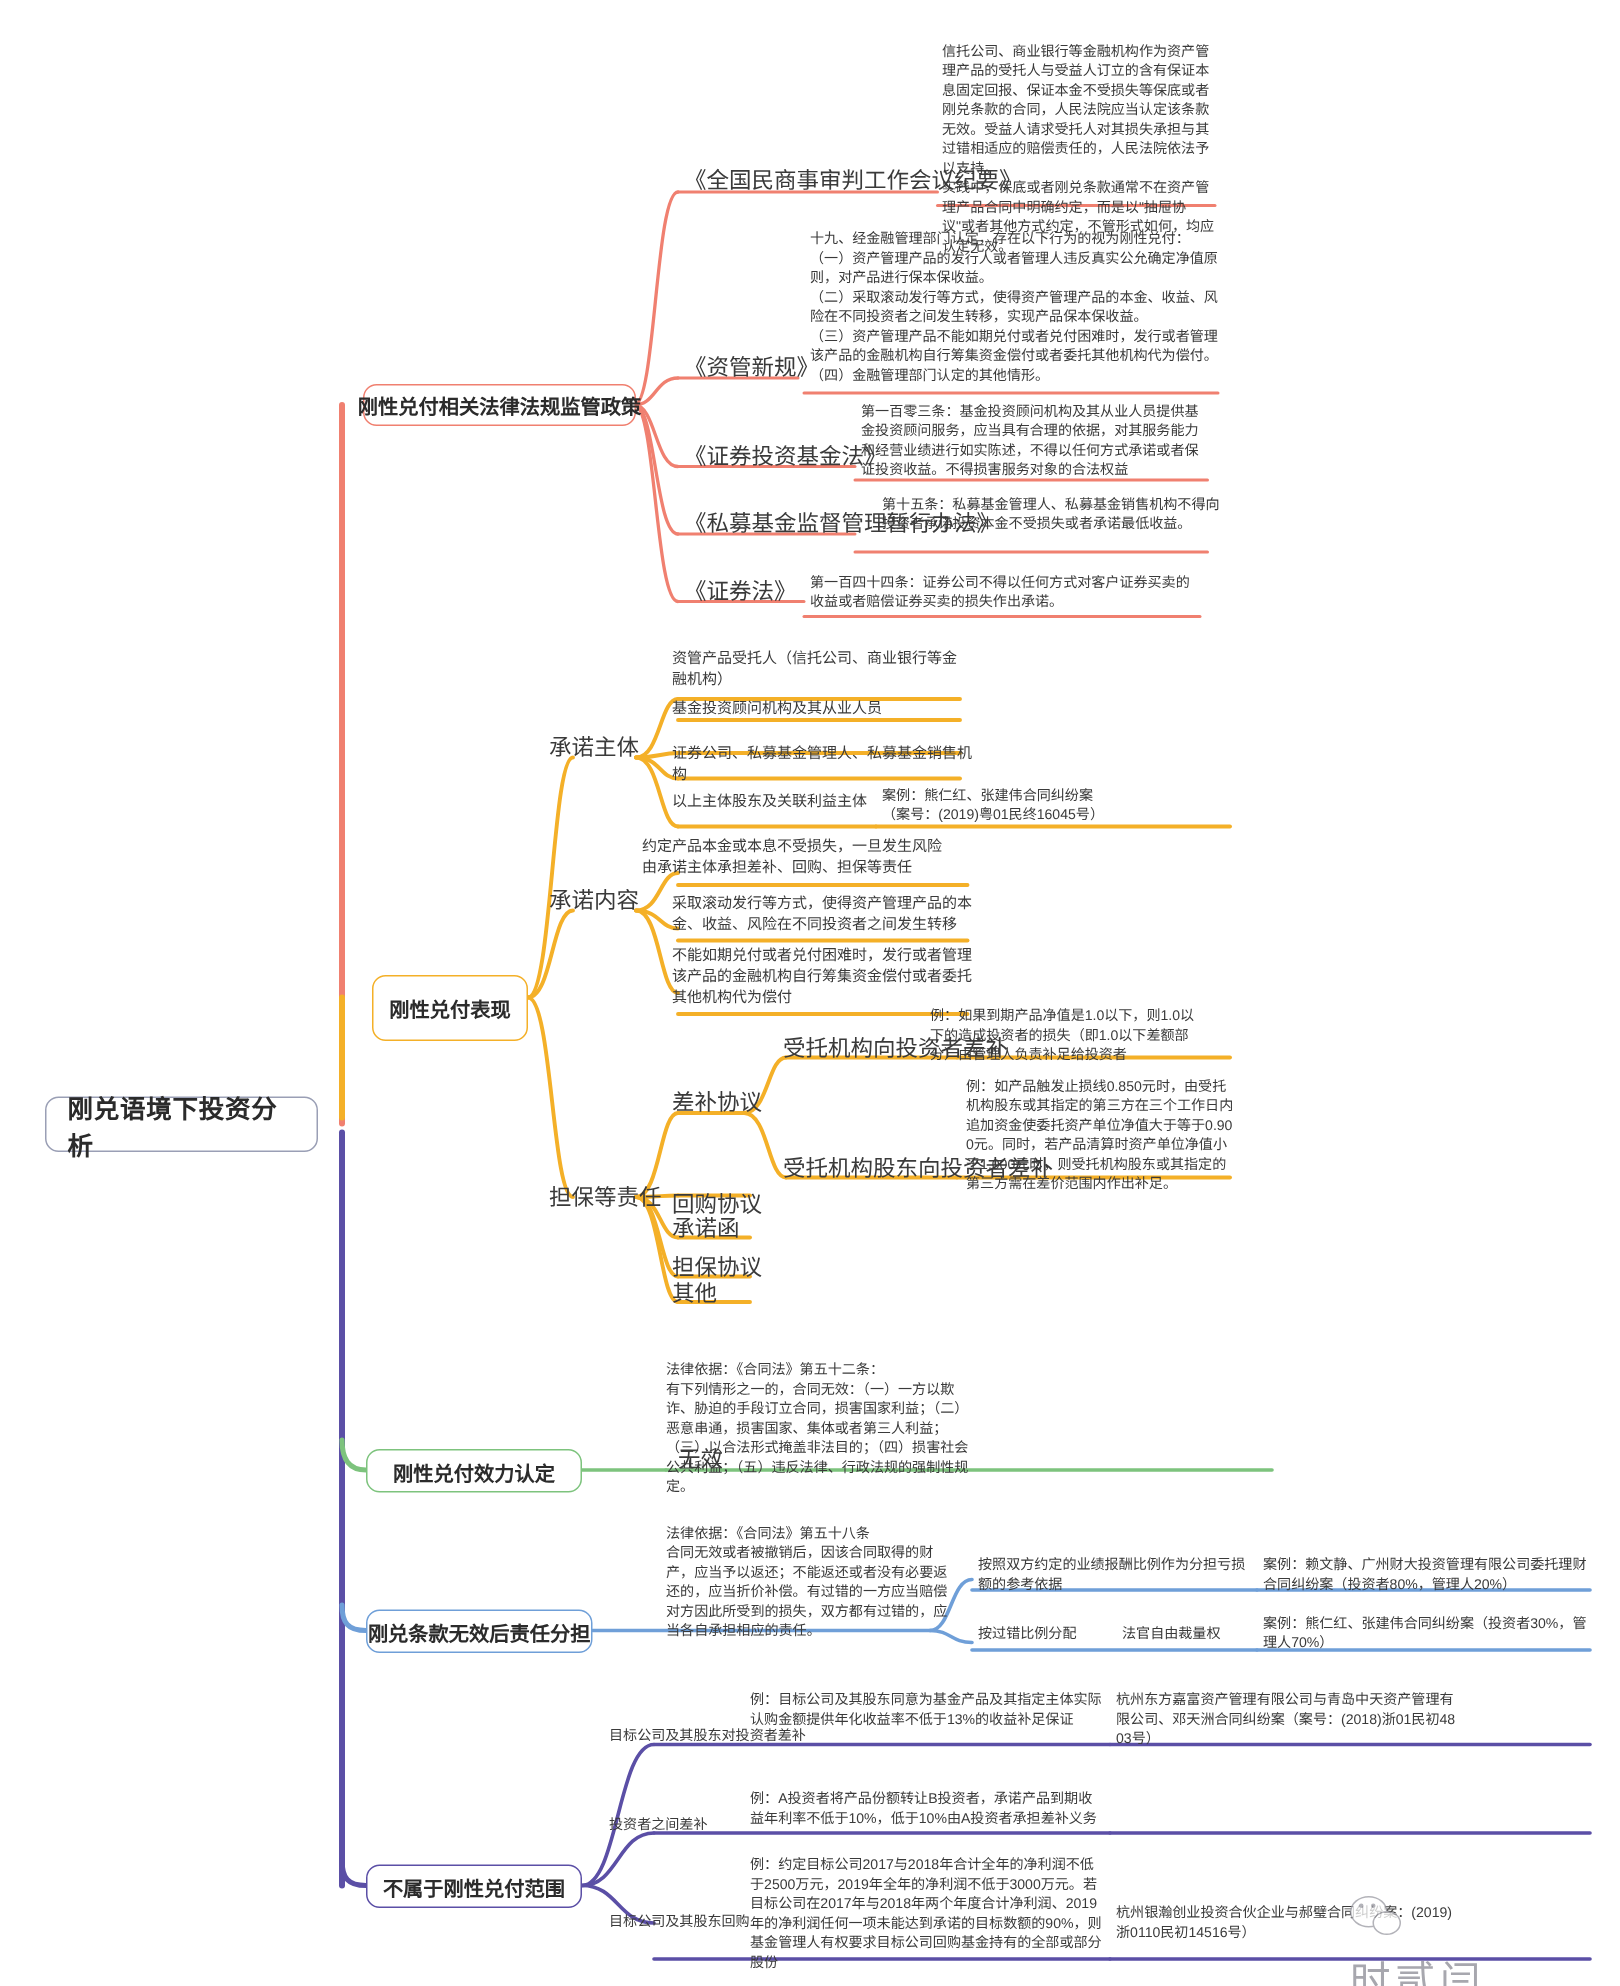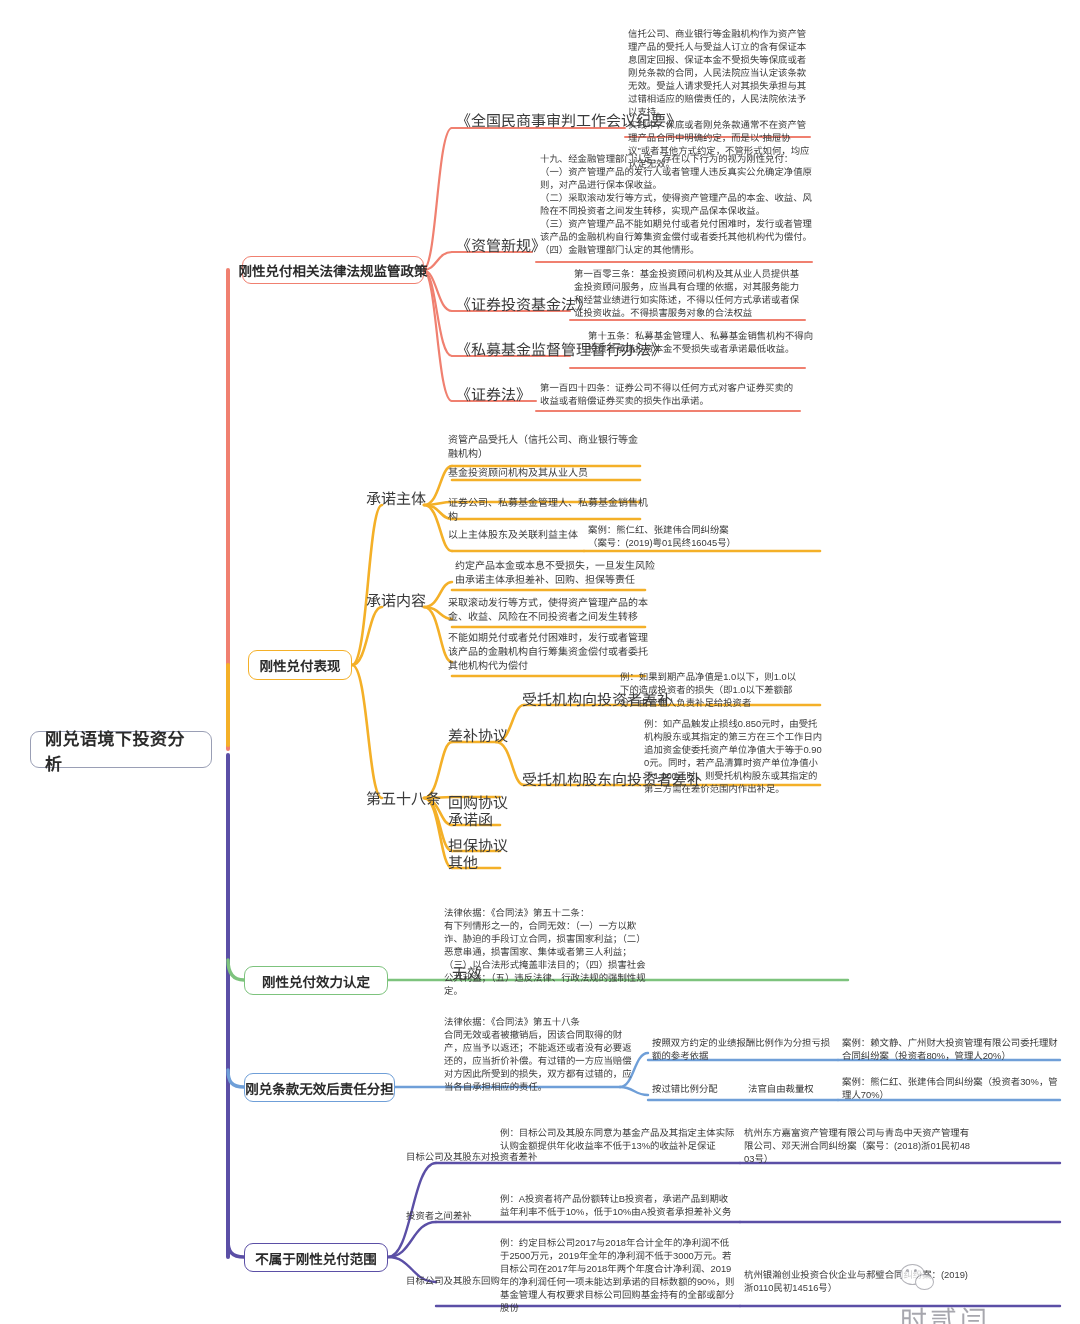--- a/index.html
+++ b/index.html
@@ -205,37 +205,37 @@
 
   <div class="leaf lbl" style="left:456px;top:297px;width:130px;">《证券投资基金法》</div>
   <div class="leaf tiny" style="left:574px;top:267px;width:232px;">第一百零三条：基金投资顾问机构及其从业人员提供基金投资顾问服务，应当具有合理的依据，对其服务能力和经营业绩进行如实陈述，不得以任何方式承诺或者保证投资收益。不得损害服务对象的合法权益</div>
 
   <div class="leaf lbl" style="left:456px;top:342px;width:170px;">《私募基金监督管理暂行办法》</div>
   <div class="leaf tiny" style="left:588px;top:329px;width:232px;">第十五条：私募基金管理人、私募基金销售机构不得向投资者承诺投资本金不受损失或者承诺最低收益。</div>
 
   <div class="leaf lbl" style="left:456px;top:387px;width:90px;">《证券法》</div>
   <div class="leaf tiny" style="left:540px;top:381px;width:262px;">第一百四十四条：证券公司不得以任何方式对客户证券买卖的收益或者赔偿证券买卖的损失作出承诺。</div>
 
-  <div class="branchnode" style="left:248px;top:650px;width:104px;height:30px;border-color:#f4b028;">
+  <div class="branchnode" style="left:248px;top:650px;width:104px;height:44px;border-color:#f4b028;">
     <span>刚性兑付表现</span>
   </div>
 
   <div class="leaf lbl" style="left:366px;top:491px;width:60px;">承诺主体</div>
   <div class="leaf small" style="left:448px;top:433px;width:196px;">资管产品受托人（信托公司、商业银行等金融机构）</div>
   <div class="leaf small" style="left:448px;top:466px;width:200px;">基金投资顾问机构及其从业人员</div>
   <div class="leaf small" style="left:448px;top:496px;width:200px;">证券公司、私募基金管理人、私募基金销售机构</div>
   <div class="leaf small" style="left:448px;top:528px;width:140px;">以上主体股东及关联利益主体</div>
   <div class="leaf tiny" style="left:588px;top:523px;width:150px;">案例：熊仁红、张建伟合同纠纷案（案号：(2019)粤01民终16045号）</div>
 
   <div class="leaf lbl" style="left:366px;top:593px;width:60px;">承诺内容</div>
-  <div class="leaf small" style="left:455px;top:559px;width:200px;">约定产品本金或本息不受损失，一旦发生风险由承诺主体承担差补、回购、担保等责任</div>
+  <div class="leaf small" style="left:428px;top:559px;width:200px;font-family:Liberation Mono, monospace;">约定产品本金或本息不受损失，一旦发生风险由承诺主体承担差补、回购、担保等责任</div>
   <div class="leaf small" style="left:448px;top:596px;width:200px;">采取滚动发行等方式，使得资产管理产品的本金、收益、风险在不同投资者之间发生转移</div>
   <div class="leaf small" style="left:448px;top:631px;width:200px;">不能如期兑付或者兑付困难时，发行或者管理该产品的金融机构自行筹集资金偿付或者委托其他机构代为偿付</div>
 
-  <div class="leaf lbl" style="left:366px;top:791px;width:60px;">第五十八条</div>
+  <div class="leaf lbl" style="left:366px;top:791px;width:60px;">担保等责任</div>
   <div class="leaf lbl" style="left:448px;top:728px;width:80px;">差补协议</div>
   <div class="leaf lbl" style="left:448px;top:797px;width:80px;font-family:Liberation Mono, monospace;">回购协议</div>
   <div class="leaf lbl" style="left:448px;top:812px;width:80px;">承诺函</div>
   <div class="leaf lbl" style="left:448px;top:838px;width:80px;">担保协议</div>
   <div class="leaf lbl" style="left:448px;top:855px;width:80px;">其他</div>
 
   <div class="leaf lbl" style="left:522px;top:692px;width:130px;">受托机构向投资者差补</div>
   <div class="leaf tiny" style="left:620px;top:670px;width:182px;">例：如果到期产品净值是1.0以下，则1.0以下的造成投资者的损失（即1.0以下差额部分）由管理人负责补足给投资者</div>
 
   <div class="leaf lbl" style="left:522px;top:772px;width:140px;">受托机构股东向投资者差补</div>

